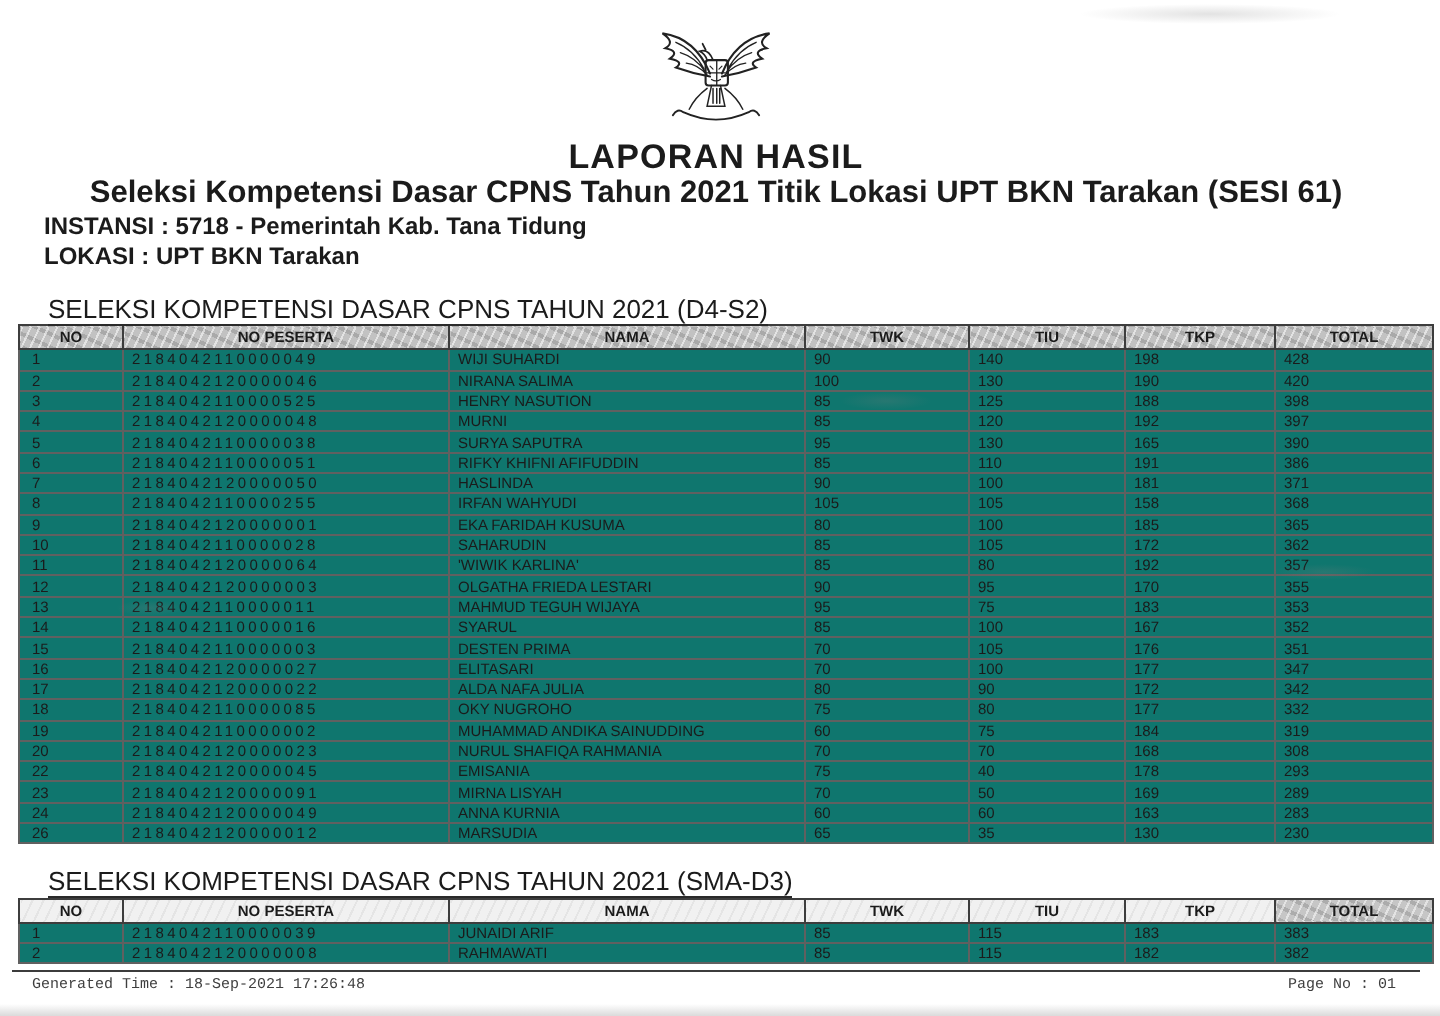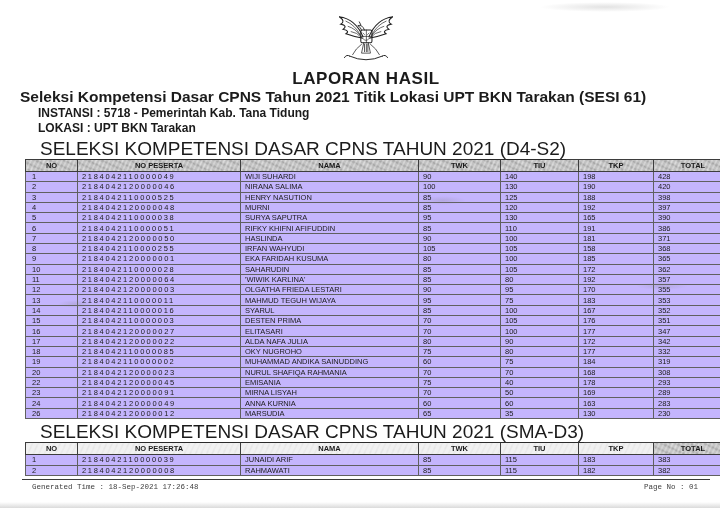--- a/index.html
+++ b/index.html
@@ -4,31 +4,31 @@
 <style>
   html,body{margin:0;padding:0;}
   body{
     width:720px;height:508px;
     background:#ffffff;
     font-family:"Liberation Sans", sans-serif;
     color:#1b1b1b;
     position:relative;
     overflow:hidden;
   }
-  .page{padding:6px 8px 0 20px;position:relative;}
+  .page{padding:6px 8px 0 4px;position:relative;}
   
   .emblem{display:block;margin:4px auto 2px auto;width:96px;height:58px;}
   
   .title1{text-align:center;font-weight:bold;font-size:17px;letter-spacing:.6px;line-height:1.05;margin-top:2px;}
-  .title2{font-weight:bold;font-size:15.5px;line-height:1.15;}
+  .title2{text-align:center;font-weight:bold;font-size:15.5px;line-height:1.15;}
   .meta{font-weight:bold;font-size:12px;line-height:1.25;margin-left:18px;}
-  .section-title{font-size:19px;line-height:1.12;margin:2px 0 0 20px;display:block;}
+  .section-title{font-size:13px;line-height:1.12;margin:12px 0 0 20px;display:block;}
   .section-title span{border-bottom:1px solid #2a2a2a;padding-bottom:0;}
   
-  table{border-collapse:collapse;table-layout:fixed;width:707px;margin-left:5px;background:#c4b5fd;}
+  table{border-collapse:collapse;table-layout:fixed;width:707px;margin-left:5px;background:#0f766e;}
   th,td{border:1px solid #5a5a5a;overflow:hidden;white-space:nowrap;}
   th{
     font-size:7.5px;font-weight:bold;height:11px;text-align:center;padding:0;
     background-color:#c2c2c2;
     background-image:
       repeating-linear-gradient(115deg, rgba(255,255,255,.55) 0 1px, transparent 1px 4px),
       repeating-linear-gradient(25deg, rgba(70,70,70,.20) 0 2px, transparent 2px 6px);
     border-color:#3d3d3d;
   }
   td{font-size:7.5px;height:9.3px;padding:0 0 0 4px;line-height:9px;border-color:#606060;}

